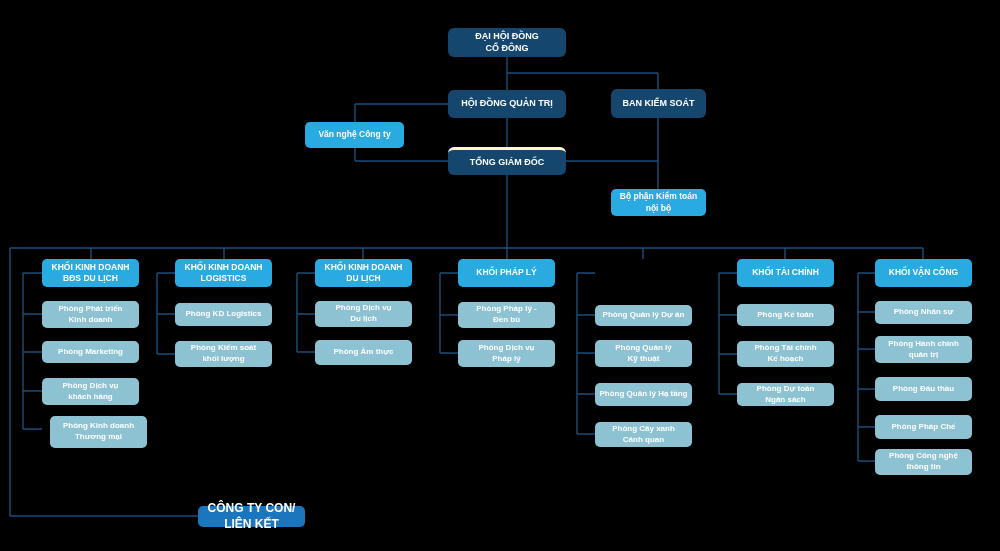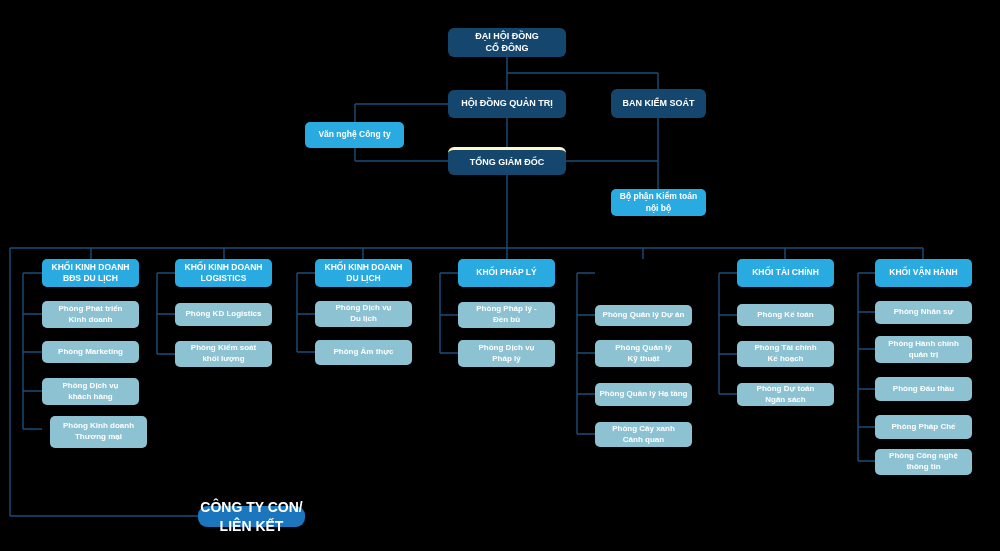--- a/index.html
+++ b/index.html
@@ -18,21 +18,21 @@
     position:absolute;box-sizing:border-box;
     display:flex;align-items:center;justify-content:center;
     text-align:center;color:#ffffff;font-weight:bold;
     white-space:pre-line;border-radius:5px;line-height:1.3;padding:1px 2px;
   }
   .navy{background:var(--navy);font-size:9px;border-radius:6px;}
   .ceo{border-top:3px solid #fef9c3;}
   .cyan{background:var(--cyan);font-size:8.5px;}
   .header{background:var(--cyan);font-size:8.5px;border-radius:5px;}
   .dept{background:var(--muted);font-size:8px;line-height:1.35;}
-  .mid{background:var(--mid-blue);font-size:14px;border-radius:9px;}
+  .mid{background:var(--mid-blue);font-size:12px;}
 </style>
 </head>
 <body>
 
 <div class="canvas">
 
   <svg class="connectors" width="1000" height="551" viewBox="0 0 1000 551">
     <path d="
       M507 57 V90
       M507 73 H658 M658 73 V89
@@ -98,21 +98,21 @@
   <div class="node dept" style="left:595px;top:422px;width:97px;height:25px">Phòng Cây xanh
 Cảnh quan</div>
 
   <div class="node header" style="left:737px;top:259px;width:97px;height:28px">KHỐI TÀI CHÍNH</div>
   <div class="node dept" style="left:737px;top:304px;width:97px;height:22px">Phòng Kế toán</div>
   <div class="node dept" style="left:737px;top:341px;width:97px;height:26px">Phòng Tài chính
 Kế hoạch</div>
   <div class="node dept" style="left:737px;top:383px;width:97px;height:23px">Phòng Dự toán
 Ngân sách</div>
 
-  <div class="node header" style="left:875px;top:259px;width:97px;height:28px">KHỐI VẬN HÀNH</div>
+  <div class="node header" style="left:875px;top:259px;width:97px;height:28px">KHỐI VẬN CÔNG</div>
   <div class="node dept" style="left:875px;top:301px;width:97px;height:23px">Phòng Nhân sự</div>
   <div class="node dept" style="left:875px;top:336px;width:97px;height:27px">Phòng Hành chính
 quản trị</div>
   <div class="node dept" style="left:875px;top:377px;width:97px;height:24px">Phòng Đấu thầu</div>
   <div class="node dept" style="left:875px;top:415px;width:97px;height:24px">Phòng Pháp Chế</div>
   <div class="node dept" style="left:875px;top:449px;width:97px;height:26px">Phòng Công nghệ
 thông tin</div>
 
   <div class="node mid" style="left:198px;top:506px;width:107px;height:21px">CÔNG TY CON/ LIÊN KẾT</div>
 

